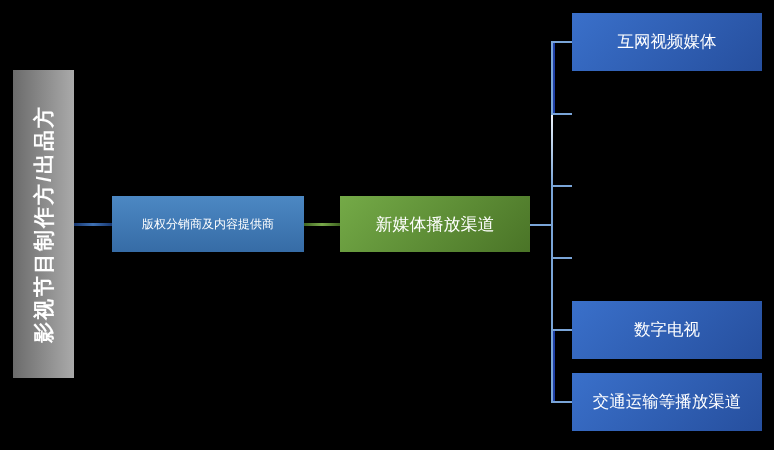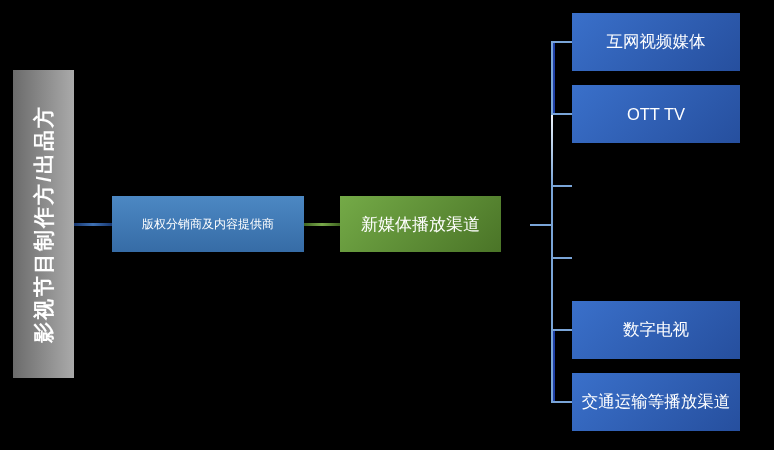--- a/index.html
+++ b/index.html
@@ -23,26 +23,26 @@
     transform:rotate(-90deg);
     white-space:nowrap;
     font-size:21px;font-weight:bold;letter-spacing:2px;
   }
   .distributor{
     left:112px;top:196px;width:192px;height:56px;
     background:linear-gradient(180deg,var(--left-blue-top),var(--left-blue-bottom));
     font-size:12px;
   }
   .hub{
-    left:340px;top:196px;width:161px;height:56px;
+    left:340px;top:196px;width:190px;height:56px;
     background:linear-gradient(135deg,var(--green-start),var(--green-end));
     font-size:17px;
   }
   .channel{
-    left:572px;width:168px;height:58px;
+    left:572px;width:190px;height:58px;
     background:linear-gradient(135deg,var(--channel-start),var(--channel-end));
     font-size:16.5px;
   }
   .ch0{top:13px}.ch1{top:85px}.ch2{top:157px}.ch3{top:229px}.ch4{top:301px}.ch5{top:373px}
   .conn{position:absolute;}
   .conn-left{
     left:74px;top:223px;width:38px;height:3px;
     background:linear-gradient(90deg,var(--conn-blue-dark) 0%,var(--conn-blue-mid) 50%,var(--conn-blue-dark) 100%);
   }
   .conn-mid{
@@ -89,23 +89,20 @@
   <div class="conn stub st0"></div>
   <div class="conn stub st1"></div>
   <div class="conn stub st2"></div>
   <div class="conn stub st3"></div>
   <div class="conn stub st4"></div>
   <div class="conn stub st5"></div>
 
   <div class="node channel ch0">
     <span>互网视频媒体</span>
   </div>
-  <div class="node channel ch1">
-    <span>OTT TV</span>
-  </div>
   <div class="node channel ch5">
     <span>交通运输等播放渠道</span>
   </div>
   <div class="node channel ch4">
     <span>数字电视</span>
   </div>
 
 </div>
 
 </body></html>

